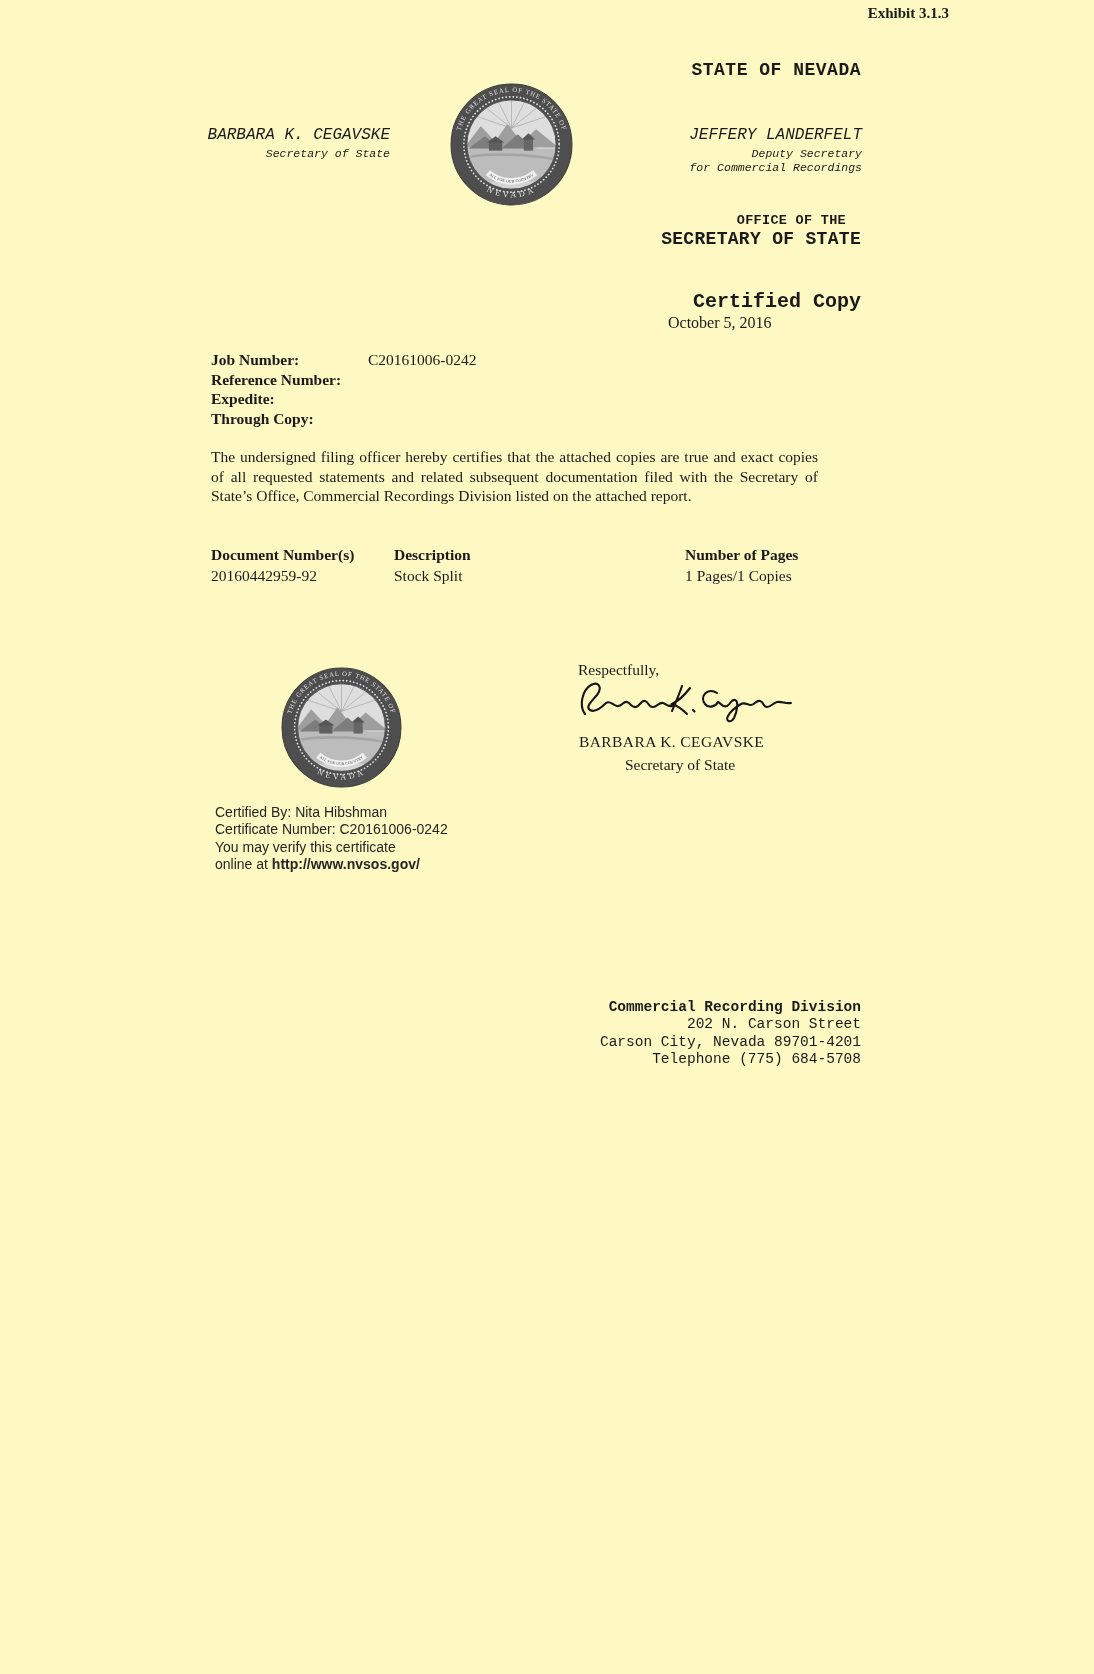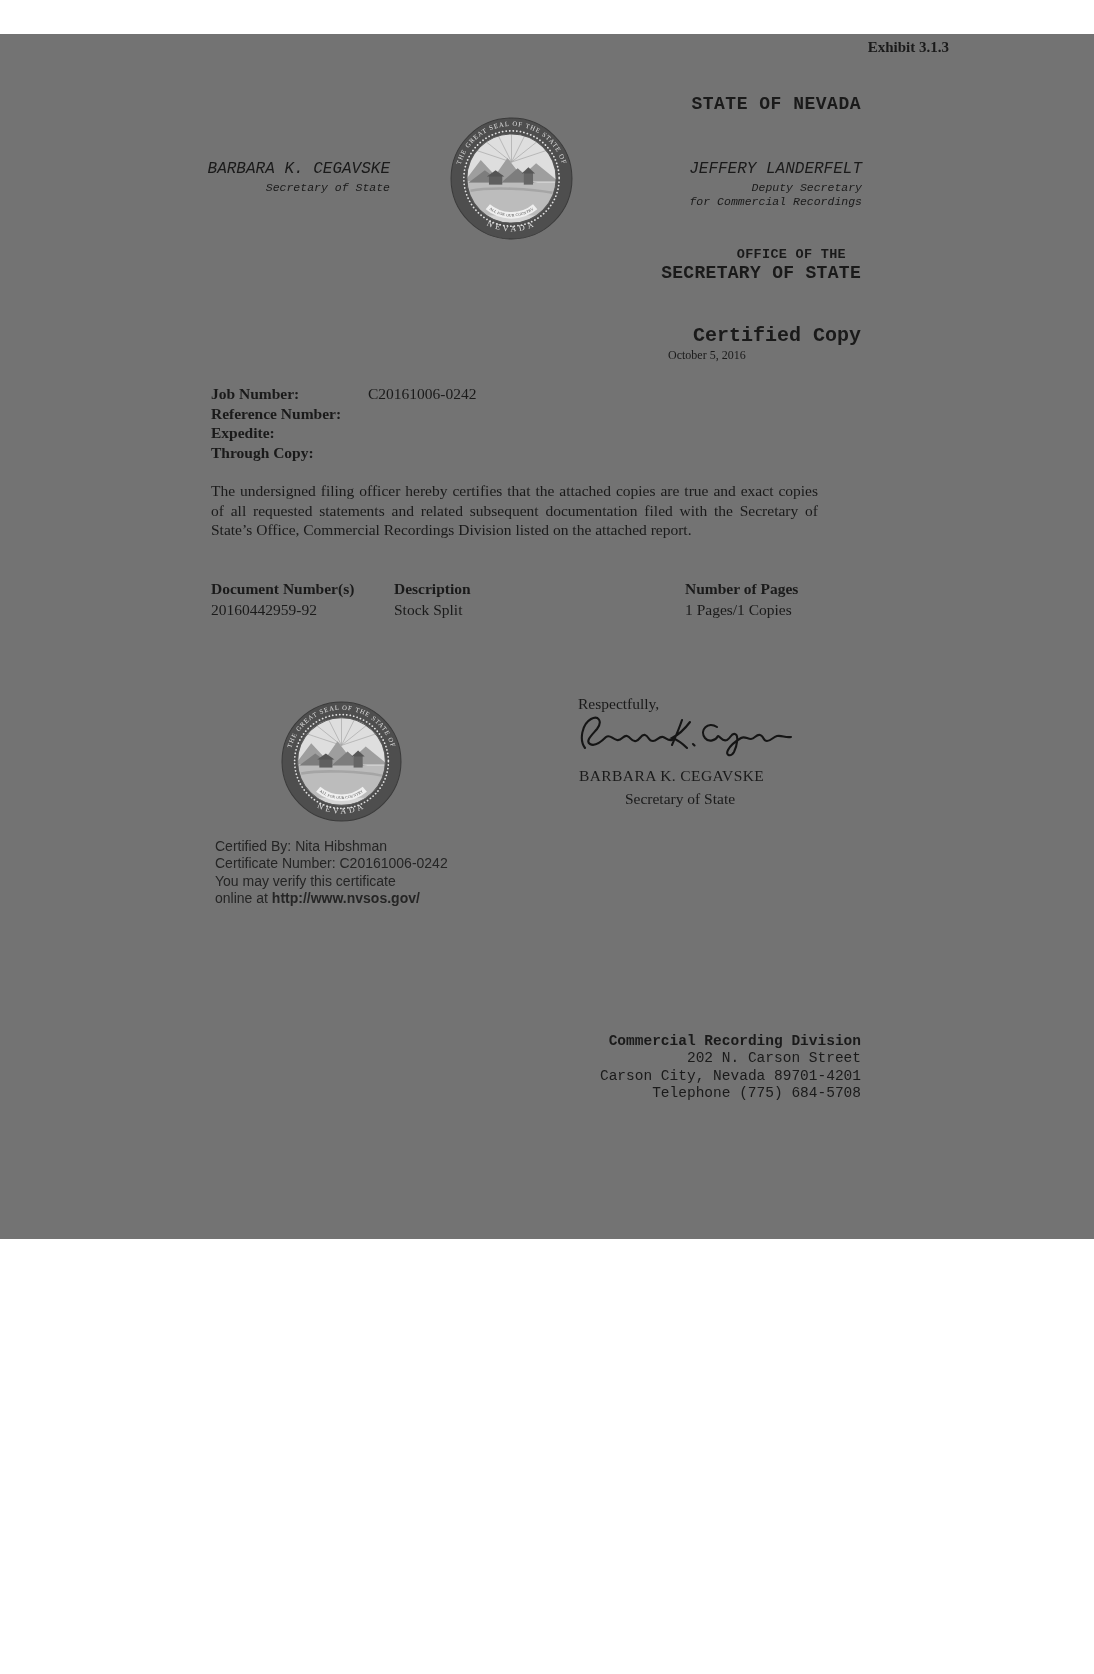--- a/index.html
+++ b/index.html
@@ -1,23 +1,22 @@
 <!DOCTYPE html>
 <html><head>
 <meta charset="utf-8">
 <style>
   html,body{margin:0;padding:0;background:#ffffff;}
   .page{
     position:relative;
-    width:1094px;height:1205px;
-    background:#737373;
+    width:1094px;height:1674px;
+    background:#fef9c3;
     font-family:"Liberation Serif", serif;
     color:#1a1a1a;
     overflow:hidden;
-    margin-top:34px;
   }
   .abs{position:absolute;}
   .sans{font-family:"Liberation Sans", sans-serif;}
   .b{font-weight:bold;}
   .ctr{text-align:right;font-family:Liberation Mono, monospace;}
 
   .exhibit{right:145px;top:5px;font-size:15px;font-weight:bold;}
   .state-title{left:161px;top:60px;width:700px;font-size:18px;font-weight:bold;letter-spacing:.5px;}
   .officer{width:220px;line-height:1.15;}
   .officer-left{left:170px;top:126px;}
@@ -26,21 +25,21 @@
   .officer .title{font-size:11.5px;font-style:italic;margin-top:3px;}
   .officer .subtitle{font-size:11.5px;font-style:italic;}
 
   .seal1{left:450px;top:83px;width:123px;height:123px;}
   .seal2{left:281px;top:667px;width:121px;height:121px;}
 
   .office1{left:146px;top:213px;width:700px;font-size:13.5px;font-weight:bold;letter-spacing:.3px;}
   .office2{left:161px;top:229px;width:700px;font-size:18px;font-weight:bold;letter-spacing:.3px;}
 
   .cert-title{left:161px;top:290px;width:700px;font-size:20px;font-weight:bold;}
-  .cert-date{left:668px;top:314px;font-size:12px;}
+  .cert-date{left:668px;top:314px;font-size:16px;}
 
   .fields{left:211px;top:350px;font-size:15.5px;line-height:19.6px;}
   .field-row{display:grid;grid-template-columns:157px auto;}
   .field-label{font-weight:bold;}
 
   .body-par{left:211px;top:447px;width:607px;font-size:15.5px;line-height:19.6px;text-align:justify;}
 
   .doc-table{left:211px;top:545px;width:640px;font-size:15.5px;line-height:20.5px;}
   .doc-tr{display:grid;grid-template-columns:183px 291px auto;}
   .doc-tr.hdr{font-weight:bold;}

